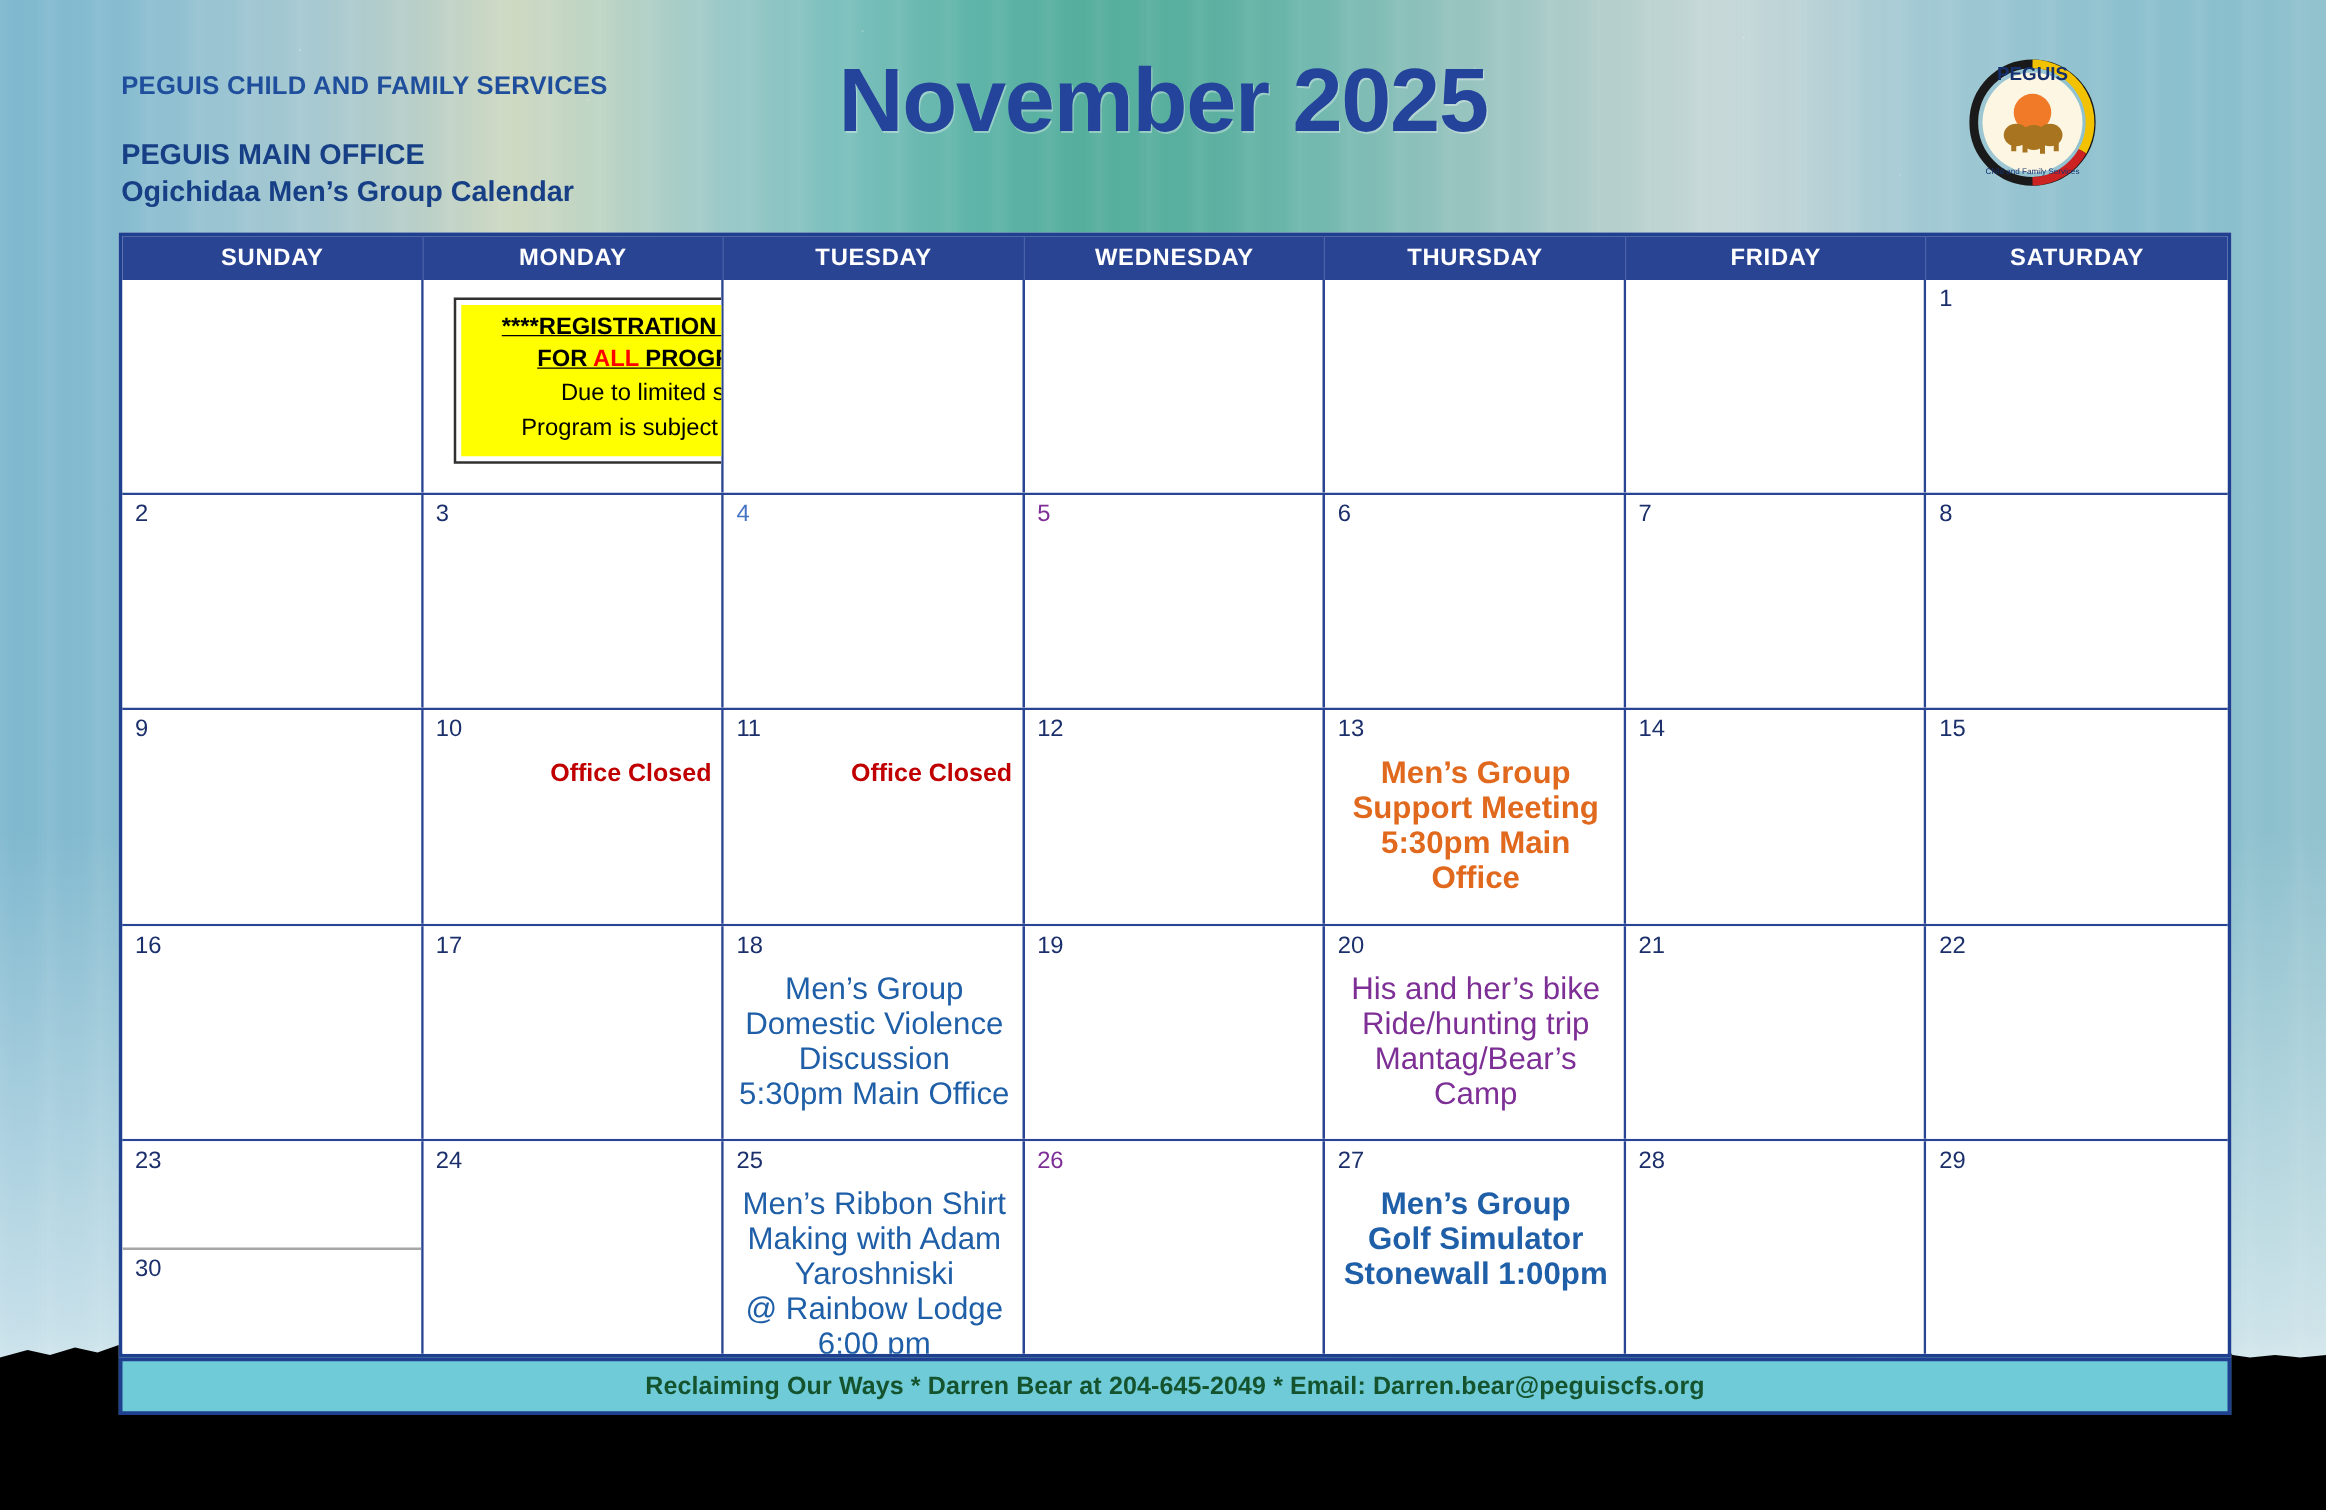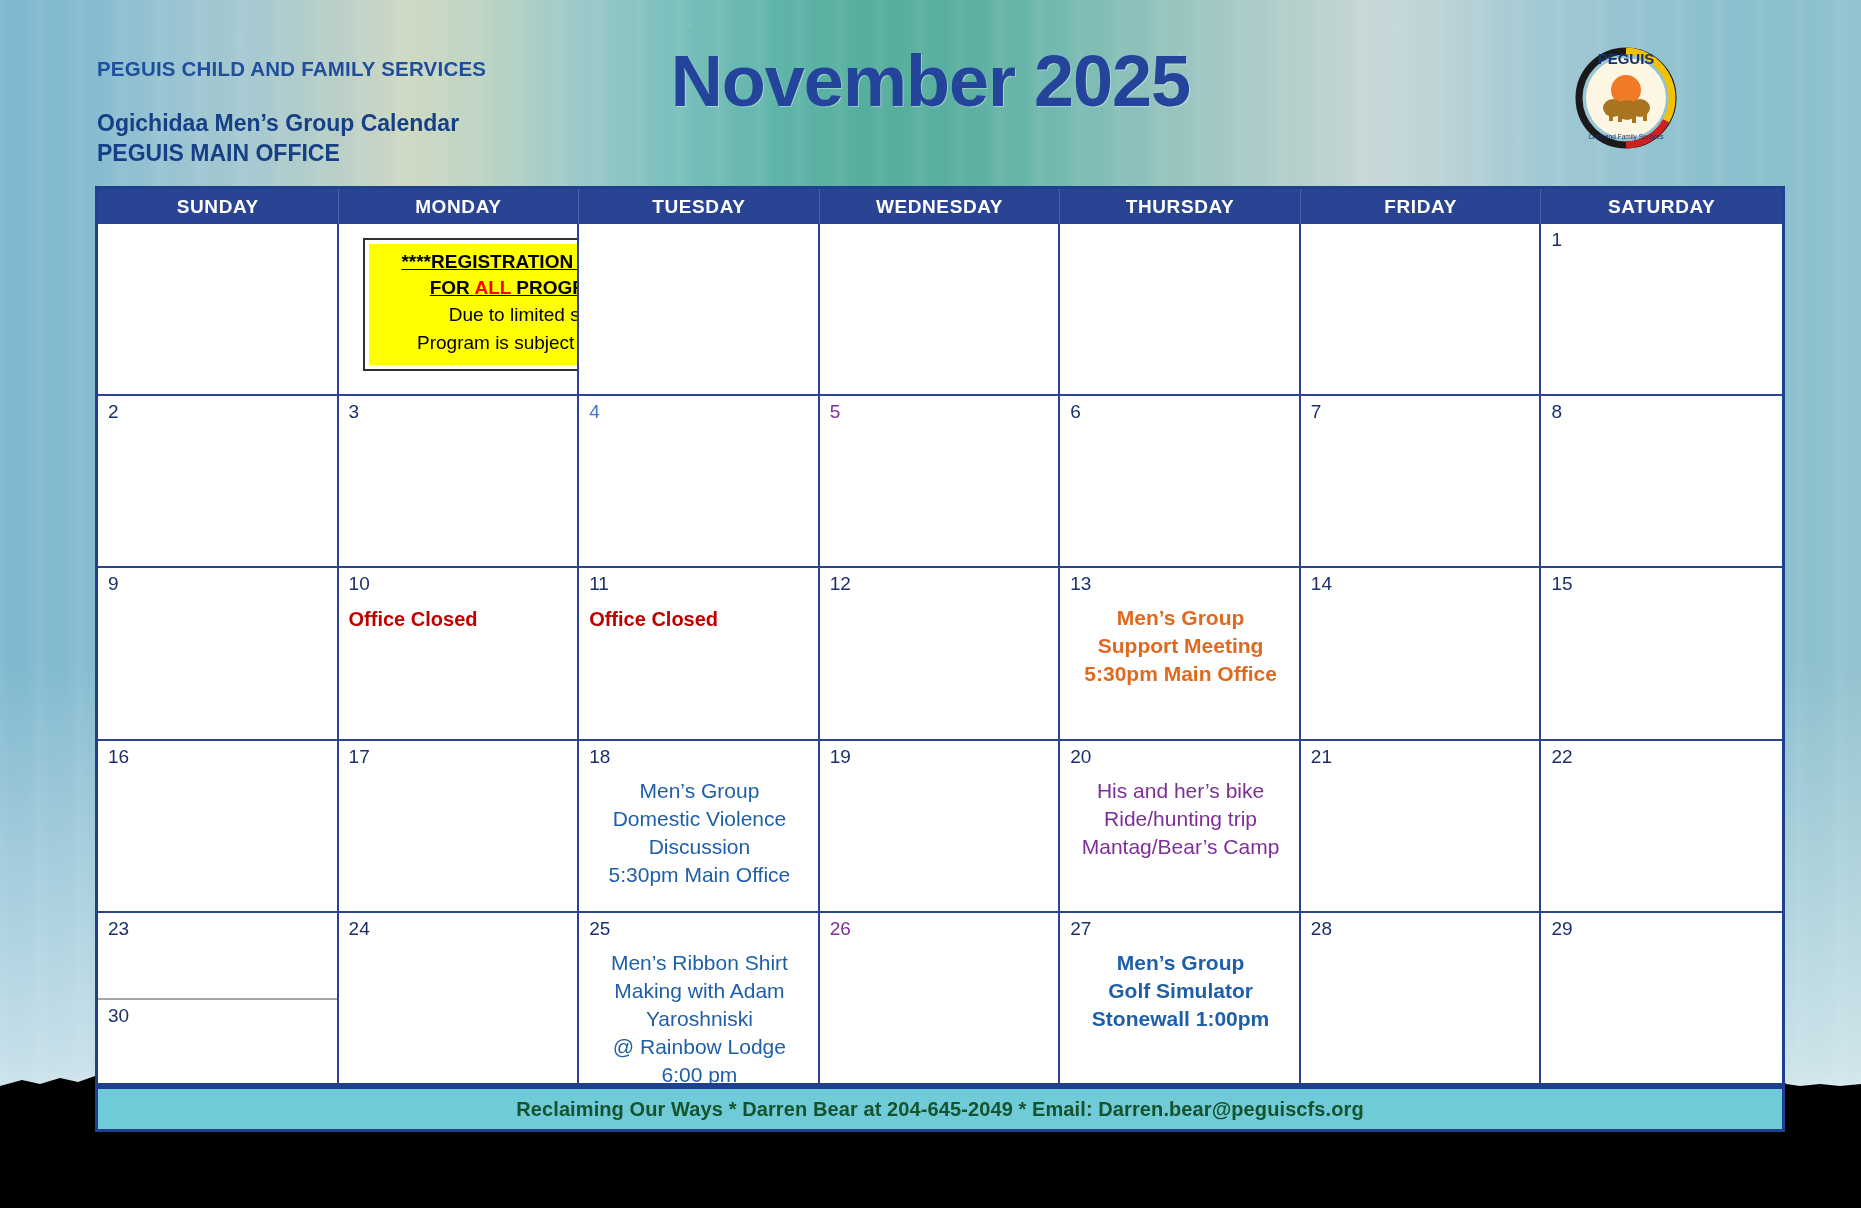--- a/index.html
+++ b/index.html
@@ -109,28 +109,28 @@
   .daynum {
     font-size: 19px; font-weight: bold; color: #1b2f6b;
     line-height: 20px;
   }
   .daynum.light  { color: #4472c4; font-weight: normal; }
   .daynum.purple { color: #7d2f96; font-weight: normal; }
   .daynum.plain  { color: #1b2f6b; font-weight: normal; }
 
   .event {
     text-align: center; margin-top: 10px;
-    font-size: 21px; line-height: 28px;
+    font-size: 25px; line-height: 28px;
   }
   .event.orange { color: #e1691e; font-weight: bold; }
   .event.blue   { color: #1f5fa8; }
   .event.blue-b { color: #1f5fa8; font-weight: bold; }
   .event.purple { color: #7d2f96; }
   .closed {
-    text-align: left; margin-top: 14px;
+    text-align: right; margin-top: 14px;
     font-size: 20px; font-weight: bold; color: #c00000;
   }
 
   
   .split { display: flex; flex-direction: column; height: 100%; padding: 0; }
   .split .half { flex: 1 1 50%; padding: 6px 8px 16px 10px; }
   .split .half.bottom { border-top: 2px solid #a6a6a6; }
 
   
   .reg-box {
@@ -182,22 +182,22 @@
     L1681,70 L1686,88 L1692,104 L1698,116 L1706,118
     L1716,112 L1724,104 L1732,88 L1738,70 L1743,50 L1748,34
     L1752,20 L1757,36 L1762,54 L1767,74 L1772,92 L1778,106
     L1786,116 L1800,118 L1820,116 L1840,118 L1861,116
     L1861,240 L0,240 Z"></path>
 </svg>
 
 <div class="header">
   <div class="org-name">PEGUIS CHILD AND FAMILY SERVICES</div>
   <div class="subtitle">
+    <div>PEGUIS MAIN OFFICE</div>
     <div>Ogichidaa Men’s Group Calendar</div>
-    <div>PEGUIS MAIN OFFICE</div>
   </div>
   <div class="month-title">November 2025</div>
 
   <svg class="logo" viewBox="0 0 120 120">
     <circle cx="60" cy="60" r="47" fill="none" stroke="#1a1a1a" stroke-width="7"></circle>
     <path d="M60 13 a47 47 0 0 1 40 70" fill="none" stroke="#f2c200" stroke-width="7"></path>
     <path d="M100 83 a47 47 0 0 1 -40 24" fill="none" stroke="#cc2222" stroke-width="7"></path>
     <circle cx="60" cy="60" r="40" fill="#fdf6e3"></circle>
     <circle cx="60" cy="52" r="15" fill="#f07a28"></circle>
     <g fill="#a8741f">

